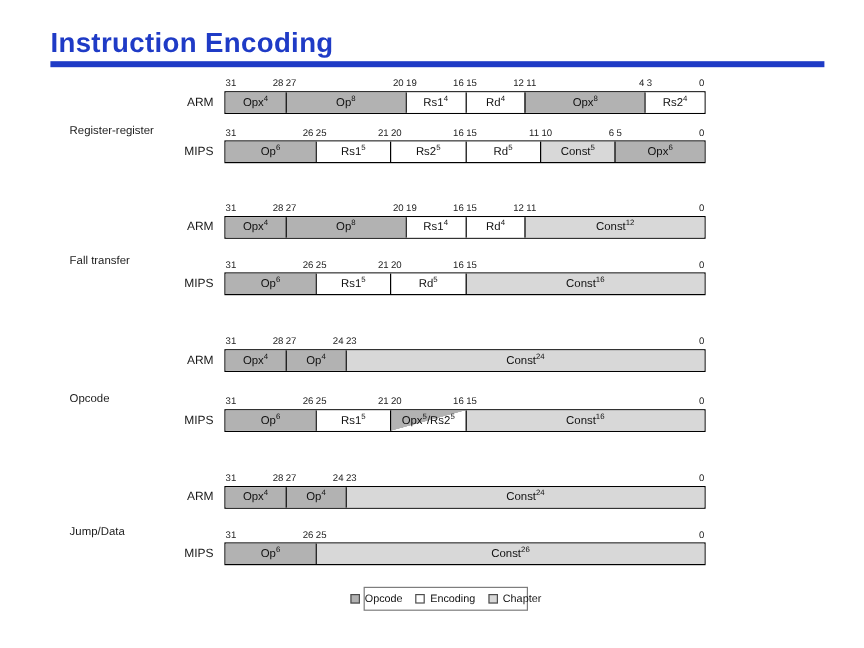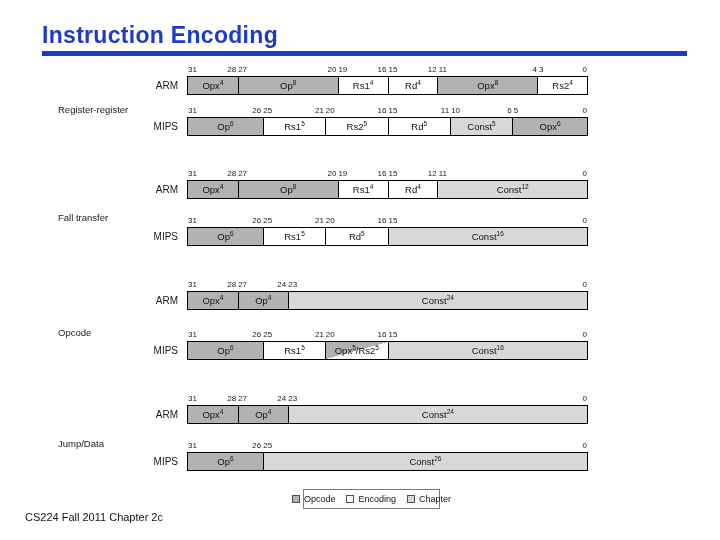--- a/index.html
+++ b/index.html
@@ -348,14 +348,13 @@
       </div>
       <div class="litem">
         <div class="swatch register"></div>
         <span>Encoding</span>
       </div>
       <div class="litem">
         <div class="swatch constant"></div>
         <span>Chapter</span>
       </div>
     </div>
-  <div class="footer">CS224 Fall 2011 Chapter 2c</div>
 </div>
 
 </body></html>

